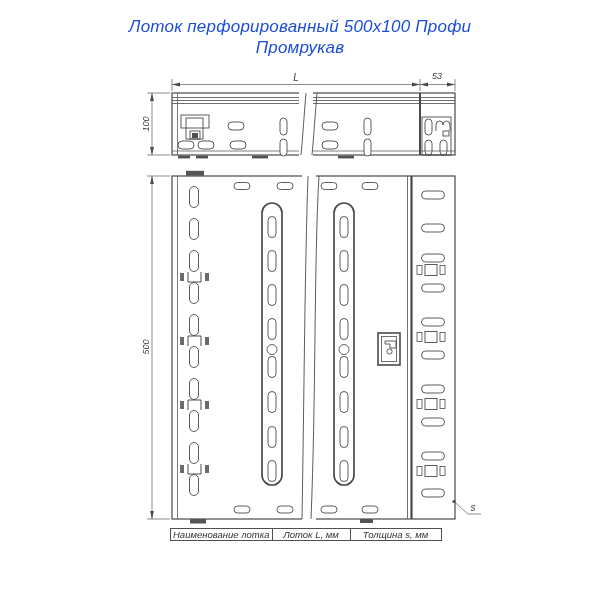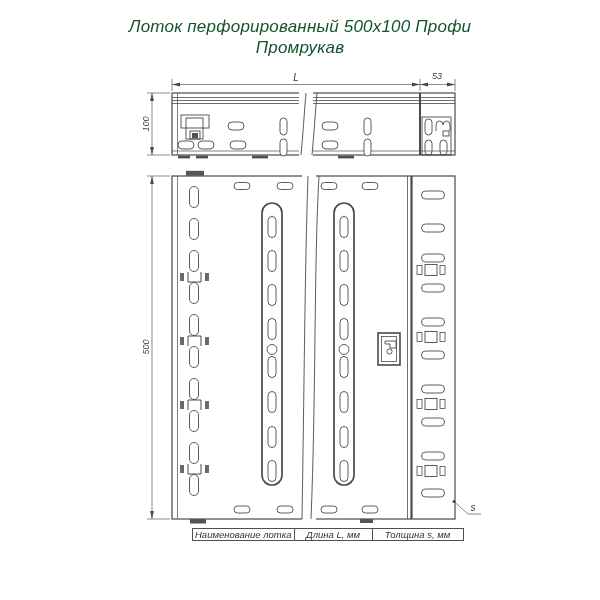--- a/index.html
+++ b/index.html
@@ -2,28 +2,28 @@
 <html><head>
 <meta charset="utf-8">
 <style>
   html,body{margin:0;padding:0;}
   body{
     width:600px;height:600px;position:relative;background:#fff;
     font-family:"Liberation Sans", sans-serif;overflow:hidden;
   }
   .title-block{
     position:absolute;top:16px;left:0;width:600px;text-align:center;
-    font-style:italic;font-size:17px;line-height:21px;color:#14532d;
+    font-style:italic;font-size:17px;line-height:21px;color:#1d4ed8;
     letter-spacing:.2px;
   }
   #drawing{position:absolute;top:0;left:0;}
   .dim-label{font-style:italic;font-size:10px;fill:#3a3a3a;}
   .dim-label-sm{font-style:italic;font-size:9px;fill:#3a3a3a;}
   table.spec{
-    position:absolute;left:192px;top:528px;border-collapse:collapse;
+    position:absolute;left:170px;top:528px;border-collapse:collapse;
     font-style:italic;font-size:9.5px;color:#333;z-index:2;background:#fff;
   }
   table.spec th,table.spec td{
     border:1px solid #4f4f4f;padding:0 2px;height:11px;line-height:11px;
     text-align:center;font-weight:normal;white-space:nowrap;
   }
   .c-name{width:93px;} .c-len{width:73px;} .c-thk{width:86px;}
 </style>
 </head>
 <body>
@@ -228,19 +228,19 @@
     <text x="149" y="124" text-anchor="middle" class="dim-label-sm" stroke="none" transform="rotate(-90 149 124)">100</text>
     <text x="149" y="347" text-anchor="middle" class="dim-label-sm" stroke="none" transform="rotate(-90 149 347)">500</text>
     <text x="473" y="511" text-anchor="middle" class="dim-label" stroke="none">s</text>
   </g>
 </svg>
 
 <table class="spec">
   <thead>
     <tr>
       <th class="c-name">Наименование лотка</th>
-      <th class="c-len">Длина L, мм</th>
+      <th class="c-len">Лоток L, мм</th>
       <th class="c-thk">Толщина s, мм</th>
     </tr>
   </thead>
   <tbody>
   </tbody>
 </table>
 
 </body></html>

